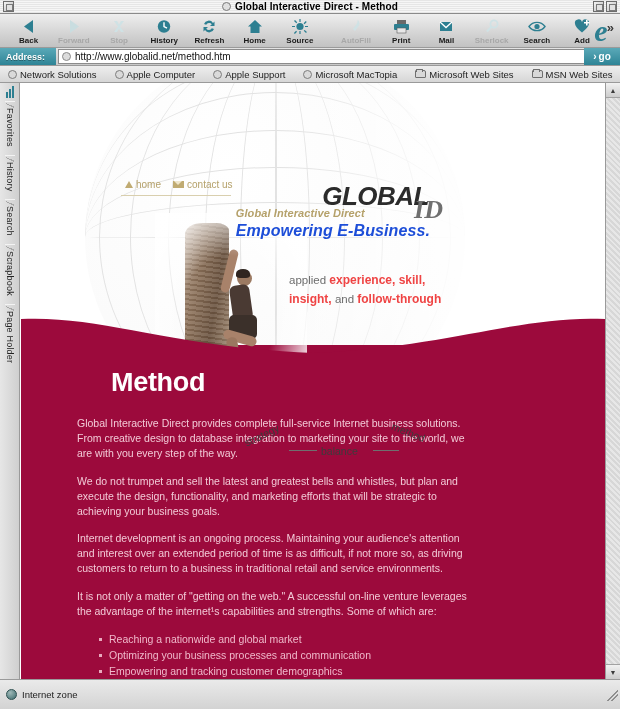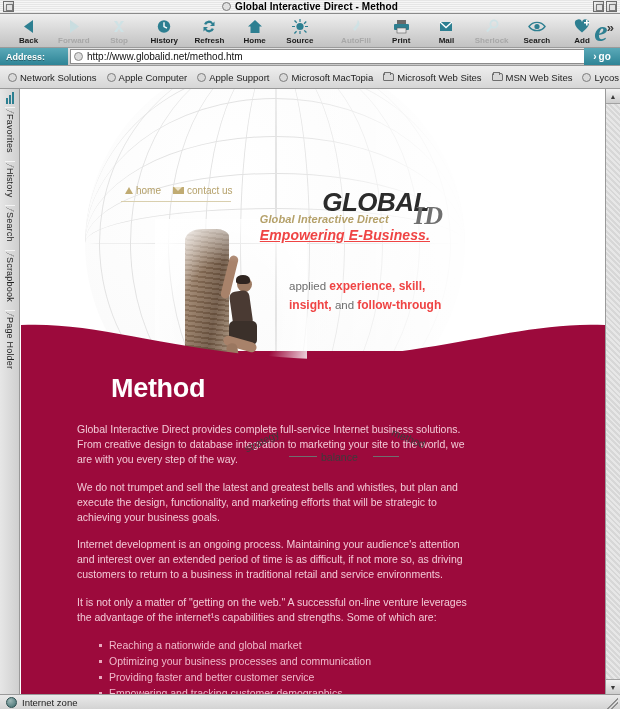--- a/index.html
+++ b/index.html
@@ -87,21 +87,21 @@
     color: #2d7f91; line-height: 1;
   }
 
   
   .addressbar {
     height: 18px; display: flex; align-items: stretch;
     background: linear-gradient(#e3e3e3,#c9c9c9);
     border-bottom: 1px solid #9a9a9a;
   }
   .addr-label {
-    width: 68px;
+    width: 56px;
     background: linear-gradient(#5aa9b8,#2e8496);
     color: #ffffff; font-size: 9px; font-weight: bold;
     display: flex; align-items: center; padding-left: 6px;
     text-shadow: 0 1px 0 rgba(0,0,0,.35);
   }
   .addr-field {
     flex: 1; background: #ffffff;
     border: 1px solid #8c8c8c; border-right: none;
     margin: 1px 0 1px 2px;
     display: flex; align-items: center; gap: 4px; padding-left: 3px;
@@ -114,24 +114,24 @@
   .go-btn {
     width: 36px;
     background: linear-gradient(#5aa9b8,#2e8496);
     color: #fff; font-size: 10px; font-weight: bold;
     display: flex; align-items: center; justify-content: center; gap: 2px;
     cursor: pointer;
   }
 
   
   .favbar {
-    height: 23px;
+    height: 17px;
     background: linear-gradient(#eeeeee,#d6d6d6);
     border-bottom: 1px solid #9a9a9a;
-    display: flex; align-items: center; padding-left: 8px; gap: 10px;
+    display: flex; align-items: center; padding-left: 8px; gap: 18px;
     font-size: 9.5px; color: #1d1d1d;
   }
   .favitem { display: flex; align-items: center; gap: 3px; cursor: pointer; white-space: nowrap; }
   .favitem .dot {
     width: 9px; height: 9px; border-radius: 50%;
     border: 1px solid #7d7d7d; background: #dadada; flex: none;
   }
   .favitem .folder {
     width: 11px; height: 8px; background: #d8d8d8;
     border: 1px solid #6f6f6f; border-radius: 1px 2px 1px 1px; flex: none;
@@ -259,22 +259,22 @@
     color: #6f6f6f; line-height: 1;
   }
   .tagline {
     position: absolute; right: 175px; top: 124px; z-index: 7; text-align: left;
   }
   .tagline .t1 {
     font-size: 11px; font-style: italic; font-weight: bold;
     color: #b5a16a; line-height: 1.25; letter-spacing: .1px;
   }
   .tagline .t2 {
-    font-size: 14px; font-style: italic; font-weight: bold;
-    color: #ef4444; line-height: 1.25; letter-spacing: .1px; text-decoration: underline;
+    font-size: 16px; font-style: italic; font-weight: bold;
+    color: #1d4ed8; line-height: 1.25; letter-spacing: .1px;
   }
 
   .applied {
     position: absolute; left: 268px; top: 188px; z-index: 7;
     font-size: 11.5px; line-height: 1.55; color: #8e2b4c;
   }
   .applied b { color: #ef4444; font-size: 12px; }
   .applied .plain { color: #6d6d6d; font-weight: normal; font-style: normal; }
 
   
@@ -363,21 +363,21 @@
     color: #f0b9cb; font-size: 10.5px; line-height: 1.52;
     list-style: none; position: relative; padding-left: 12px;
   }
   .copy li::before {
     content: ""; position: absolute; left: 2px; top: 6px;
     width: 3px; height: 3px; background: #e9a9be;
   }
 
   
   .statusbar {
-    height: 15px;
+    height: 30px;
     background: linear-gradient(#eaeaea,#d3d3d3);
     border-top: 1px solid #9a9a9a;
     display: flex; align-items: center; padding-left: 6px; gap: 5px;
     font-size: 9.5px; color: #1c1c1c;
   }
   .zone-ico {
     width: 11px; height: 11px; border-radius: 50%;
     background: radial-gradient(circle at 35% 30%, #9fb9b8, #3d6b6d);
     border: 1px solid #2d4f50;
   }
@@ -679,21 +679,20 @@
       <div class="content">
         <div class="h1">Method</div>
         <div class="copy">
           <p>Global Interactive Direct provides complete full-service Internet business solutions. From creative design to database integration to marketing your site to the world, we are with you every step of the way.</p>
           <p>We do not trumpet and sell the latest and greatest bells and whistles, but plan and execute the design, functionality, and marketing efforts that will be strategic to achieving your business goals.</p>
           <p>Internet development is an ongoing process. Maintaining your audience's attention and interest over an extended period of time is as difficult, if not more so, as driving customers to return to a business in traditional retail and service environments.</p>
           <p>It is not only a matter of "getting on the web." A successful on-line venture leverages the advantage of the internet¹s capabilities and strengths. Some of which are:</p>
           <ul>
             <li>Reaching a nationwide and global market</li>
             <li>Optimizing your business processes and communication</li>
-            <li>Providing faster and better customer service</li>
             <li>Empowering and tracking customer demographics</li>
           </ul>
         </div>
 
       </div>
     </div>
 
     <div class="vscroll">
       <div class="vs-btn">▲</div>
       <div class="vs-track"></div>

